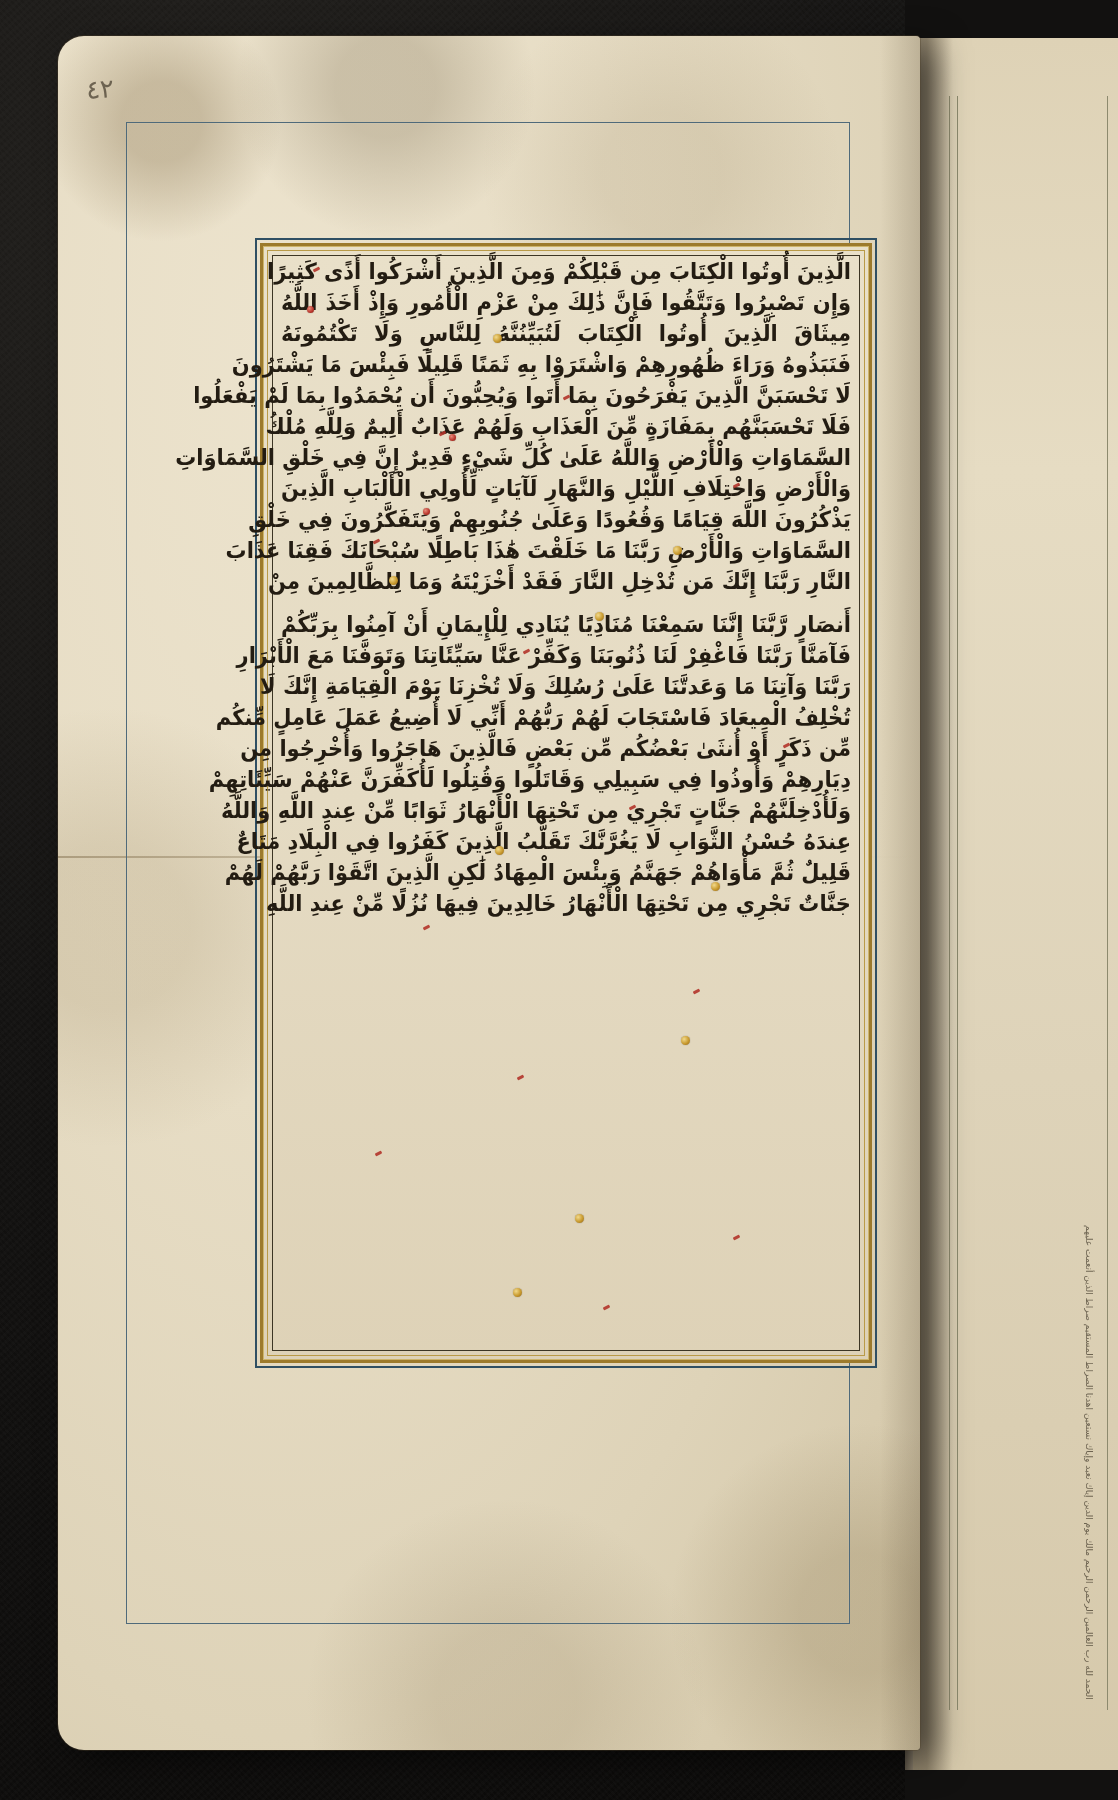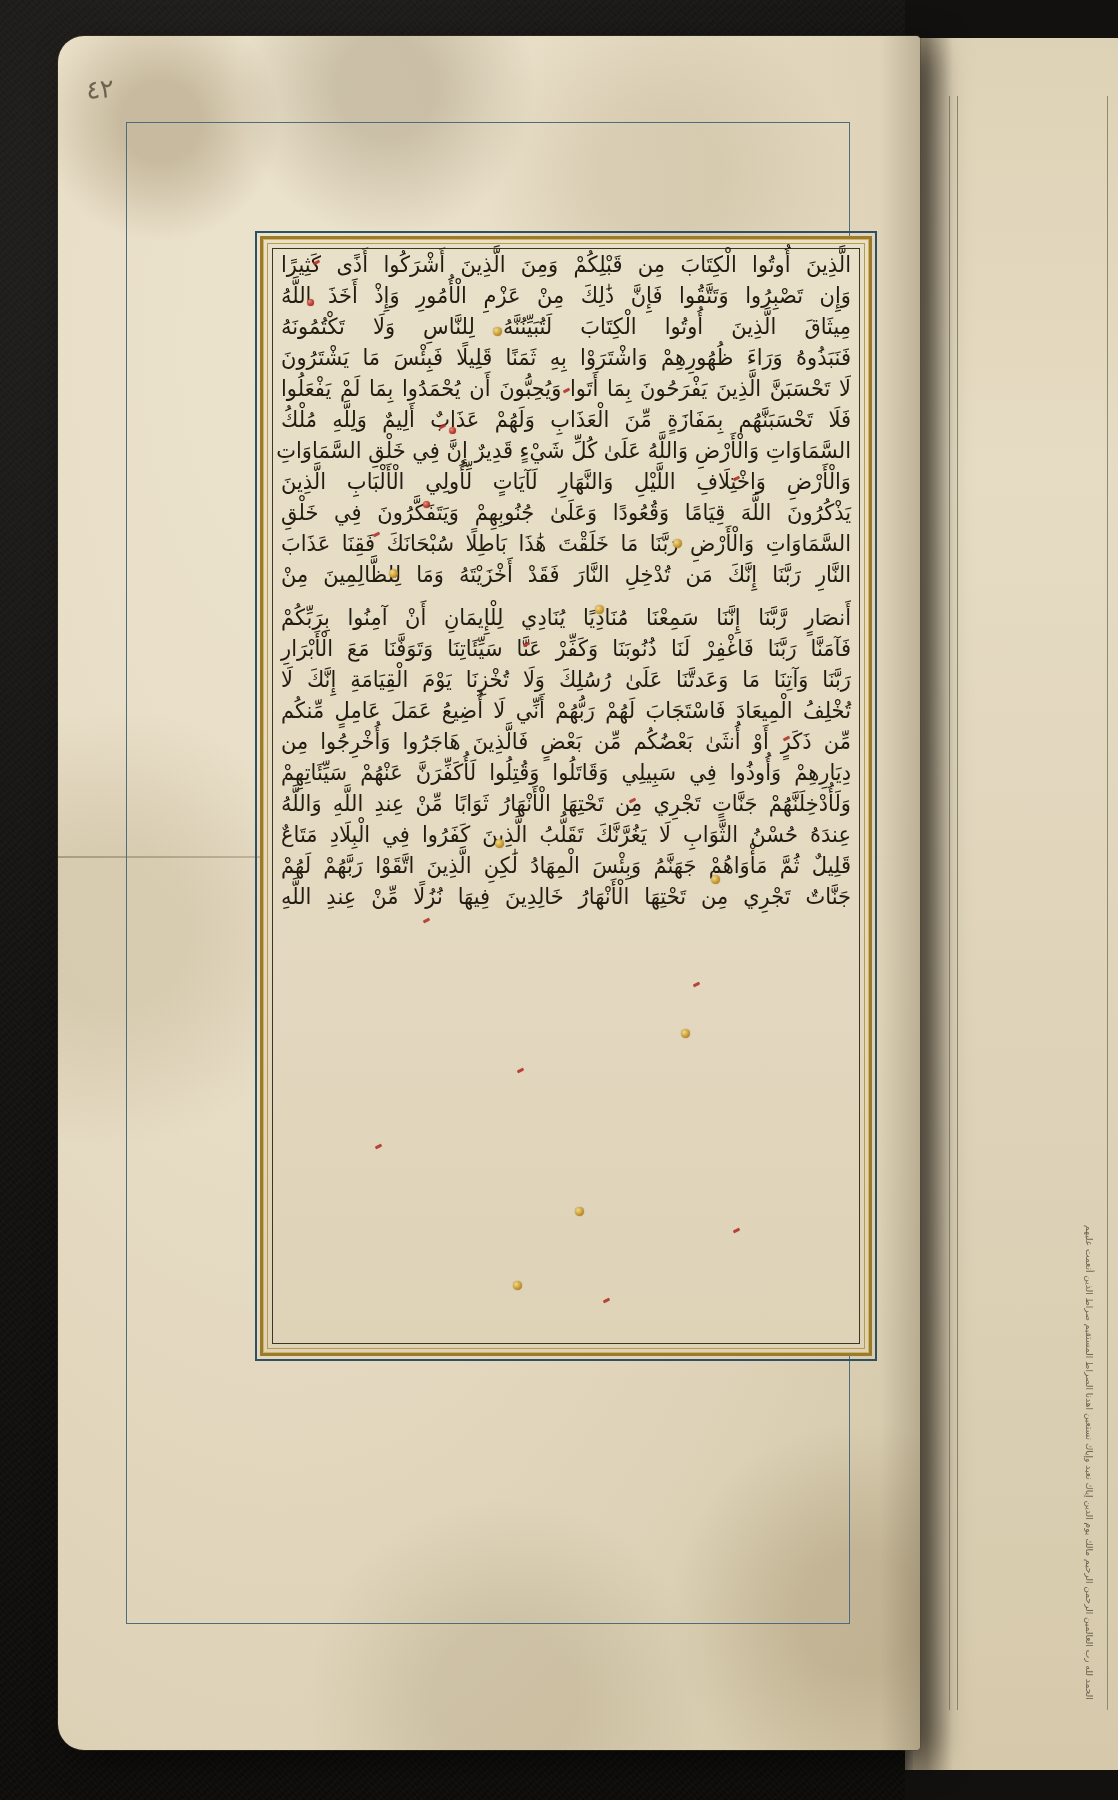--- a/index.html
+++ b/index.html
@@ -163,30 +163,31 @@
     left: 68px;
     width: 722px;
     height: 1500px;
     border: 1.5px solid #4f6a7a;
     box-shadow: 0 0 0 1px rgba(255,255,255,0.05) inset;
   }
 
   
   .text-frame {
     position: absolute;
-    top: 200px;
+    top: 207px;
     left: 202px;
     width: 612px;
     height: 1120px;
     background: linear-gradient(180deg, #e9e0c9 0%, #e5dbc3 50%, #ded2b7 100%);
     box-sizing: border-box;
     border: 3px solid #9c7a2c;
     outline: 2px solid #2f4f63;
     outline-offset: 3px;
     box-shadow: 0 0 0 1px #cdb46a inset;
+    font-weight: bold;
   }
   .text-frame .inner-gold {
     position: absolute;
     inset: 4px;
     border: 1px solid #b99a47;
   }
   .text-frame .inner-dark {
     position: absolute;
     inset: 9px;
     border: 1px solid #3c3524;

